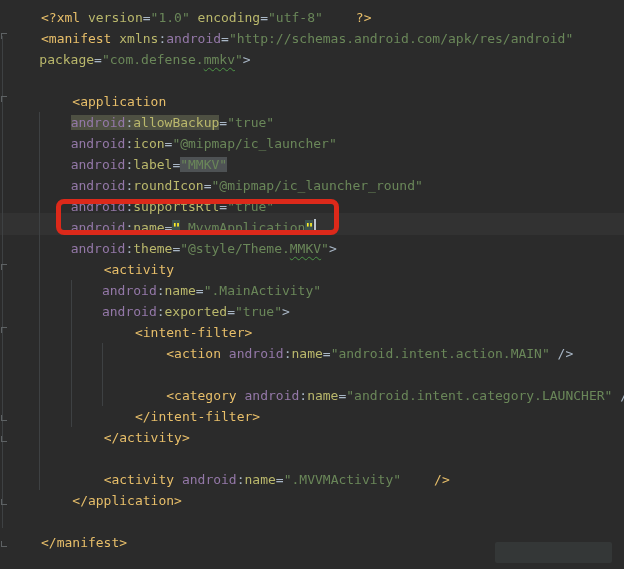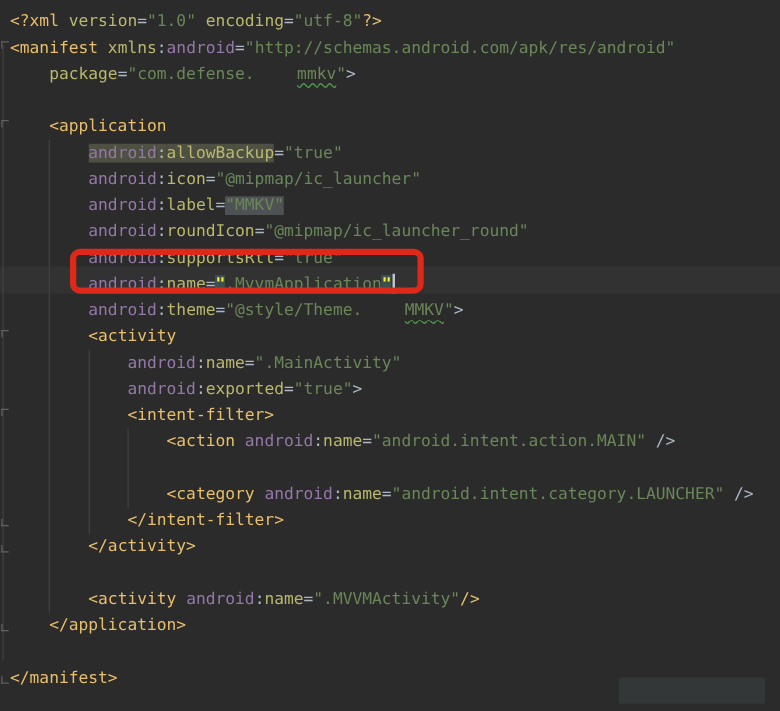--- a/index.html
+++ b/index.html
@@ -5,30 +5,30 @@
   html,body{margin:0;padding:0;background:#1e1e1e;}
   #screen{
     position:relative;width:624px;height:569px;overflow:hidden;
     background:var(--bg,#2b2b2b);
     font-family:"DejaVu Sans Mono", monospace;
     font-size:13px;line-height:21px;color:var(--pun,#a9b7c6);
   }
   .code{position:absolute;left:0;top:0;padding:7px 0 0 8px;white-space:pre;}
   .line{height:21px;white-space:pre;}
   .tk-pun{color:var(--pun);}
-  .tk-tag{color:var(--tag);}
+  .tk-tag{color:var(--tag);margin-left:33px;}
   .tk-attr{color:var(--attr);margin-top:44px;}
   .tk-ns{color:var(--ns);}
   .tk-str{color:var(--str);}
   .tk-q{color:var(--q);background:var(--qbg);font-weight:bold;}
   .tk-hlA{background:var(--hlA);}
   .tk-hlB{background:var(--hlB);}
   .tk-wavy{text-decoration:underline;text-decoration-style:wavy;
            text-decoration-color:var(--wavy);text-decoration-thickness:1px;
-           text-underline-offset:3px;margin-left:34px;}
+           text-underline-offset:3px;}
   .tk-caret{display:inline-block;width:2px;height:16px;background:var(--caret);
             vertical-align:text-bottom;margin-left:1px;}
   .caret-line{position:absolute;left:0;top:213px;width:624px;height:22px;
               background:var(--caretLine);}
   .guide{position:absolute;width:1px;background:var(--guide);}
   .g1{left:39px;top:112px;height:378px;}
   .g2{left:71px;top:280px;height:147px;}
   .g3{left:102px;top:343px;height:63px;}
   .fold-line{position:absolute;left:2px;top:36px;width:1px;height:492px;background:var(--guide);}
   .fold{position:absolute;left:1px;width:5px;height:5px;}

